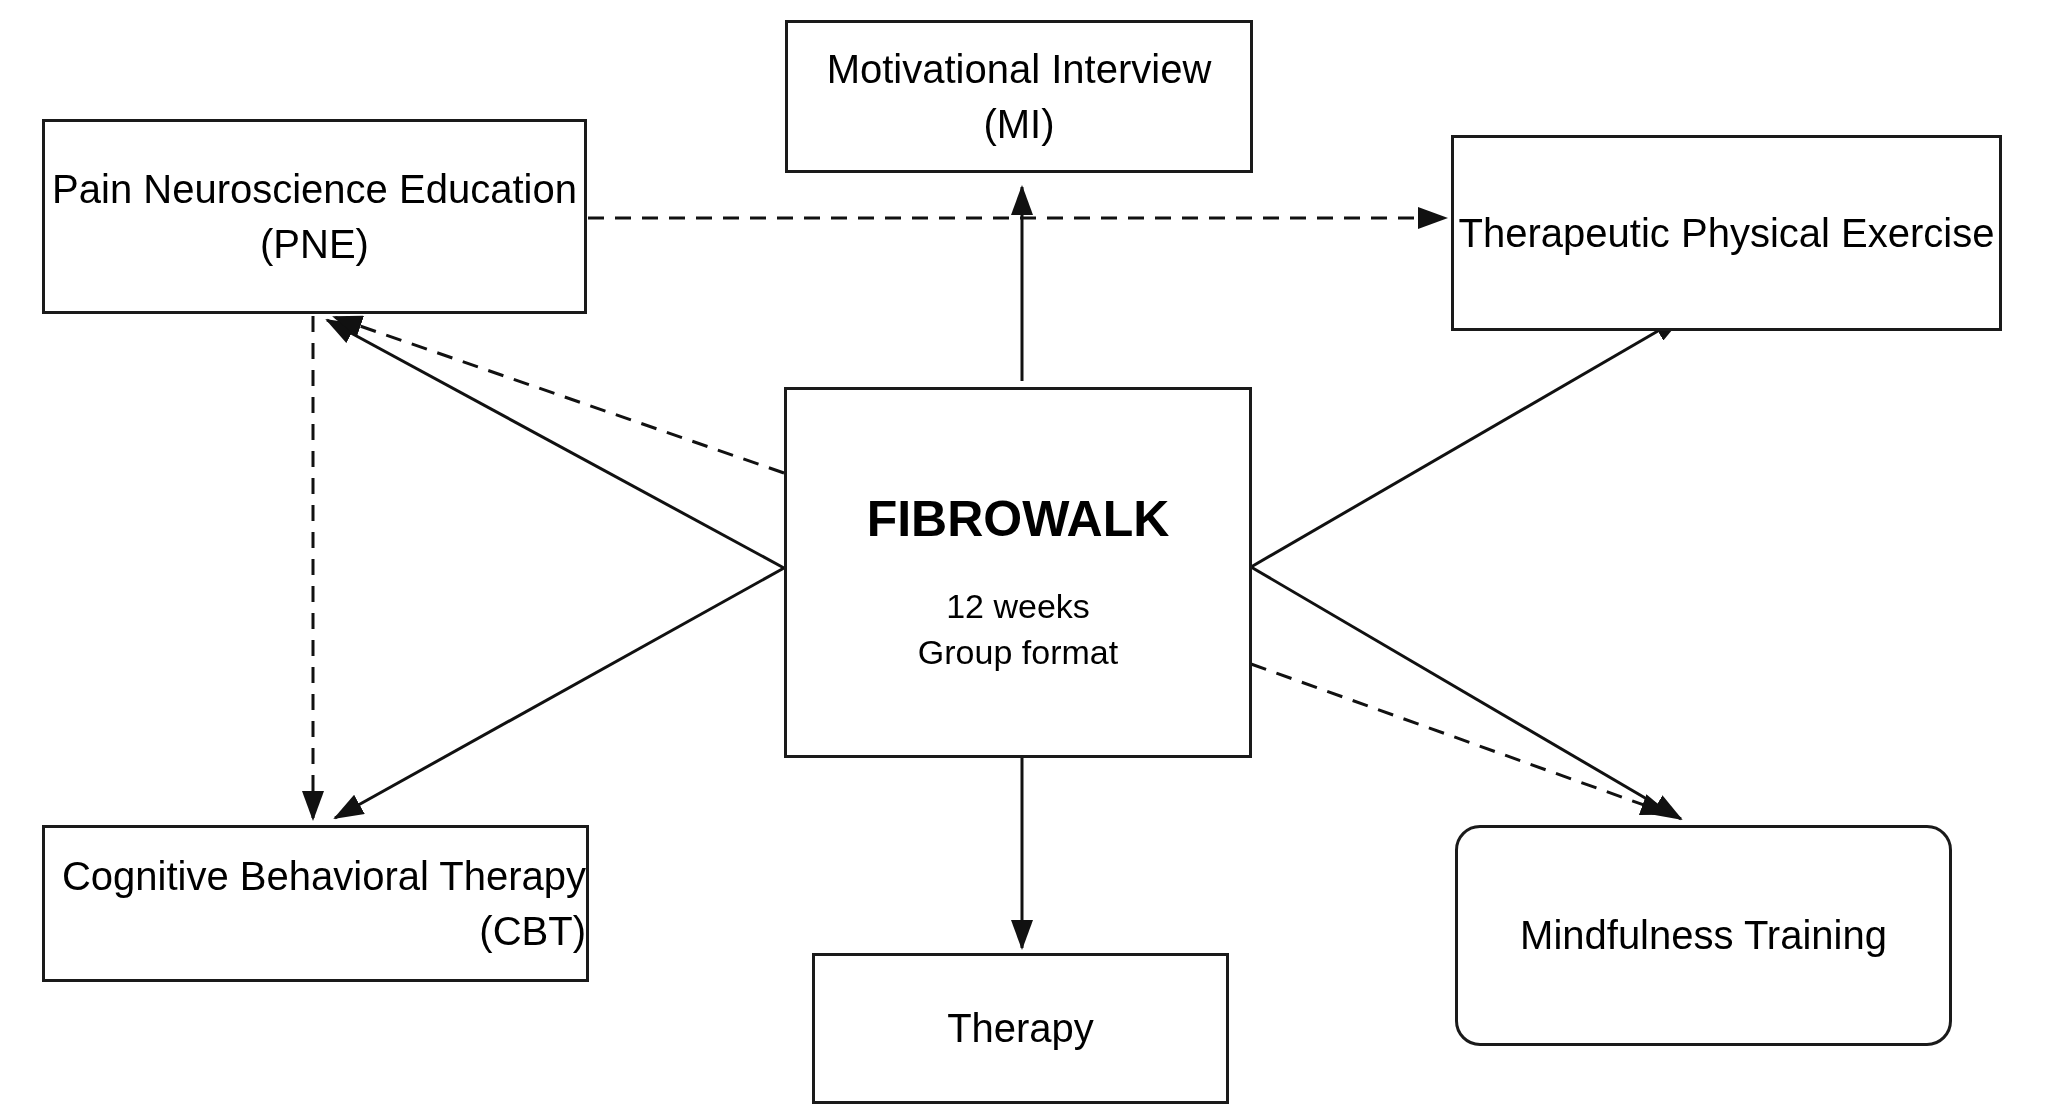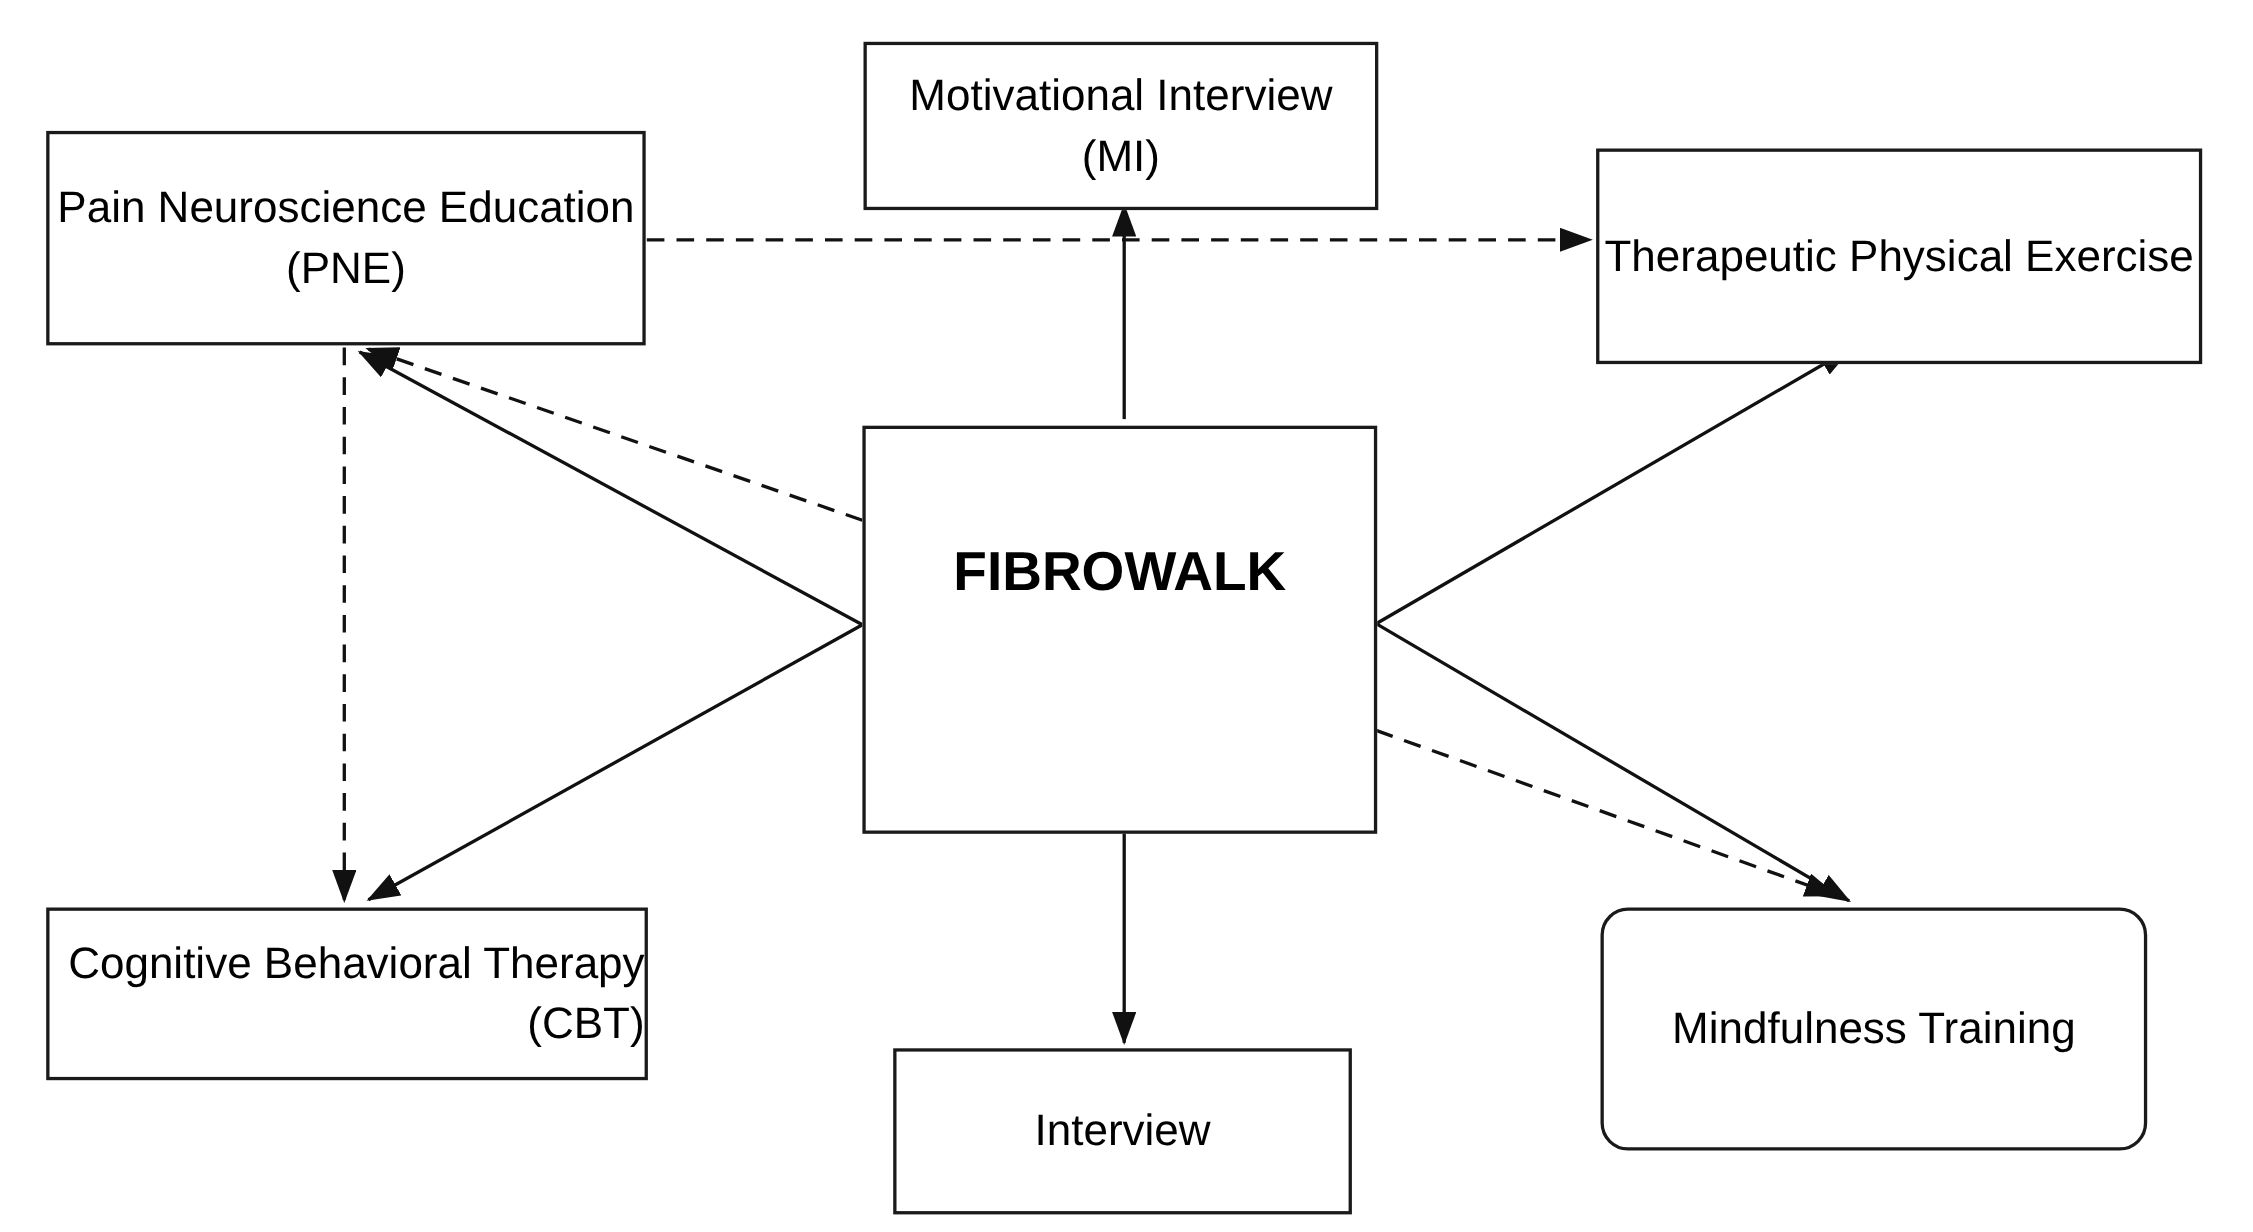--- a/index.html
+++ b/index.html
@@ -36,21 +36,21 @@
     text-align: center;
     z-index: 2;
   }
   .node .line {
     font-size: 40px;
     line-height: 55px;
     white-space: nowrap;
   }
   
   .node-pne         { left: 42px;   top: 119px; width: 545px; height: 195px; }
-  .node-mi          { left: 785px;  top: 38px;  width: 468px; height: 153px; }
+  .node-mi          { left: 785px;  top: 20px;  width: 468px; height: 153px; }
   .node-tpe         { left: 1451px; top: 119px; width: 551px; height: 196px; margin-top: 16px; }
   .node-fibrowalk   { left: 784px;  top: 387px; width: 468px; height: 371px; justify-content: flex-start; }
   .node-cbt         { left: 42px;   top: 825px; width: 547px; height: 157px; align-items: flex-end; }
   .node-mindfulness { left: 1455px; top: 825px; width: 497px; height: 221px; border-radius: 25px; }
   .node-homework    { left: 812px;  top: 953px; width: 417px; height: 151px; }
 
   .node-fibrowalk .title {
     margin-top: 101px;
     font-size: 50px;
     line-height: 56px;
@@ -106,28 +106,32 @@
     <div class="line">Motivational Interview</div>
     <div class="line">(MI)</div>
   </div>
 
   <div class="node node-tpe">
     <div class="line">Therapeutic Physical Exercise</div>
   </div>
 
   <div class="node node-fibrowalk">
     <div class="title">FIBROWALK</div>
+    <div class="subgroup">
+      <div class="subline">12 weeks</div>
+      <div class="subline">Group format</div>
+    </div>
   </div>
 
   <div class="node node-cbt">
     <div class="line">Cognitive Behavioral Therapy</div>
     <div class="line">(CBT)</div>
   </div>
 
   <div class="node node-mindfulness">
     <div class="line">Mindfulness Training</div>
   </div>
 
   <div class="node node-homework">
-    <div class="line">Interview</div>
+    <div class="line">Therapy</div>
   </div>
 
 </div>
 
 </body></html>

